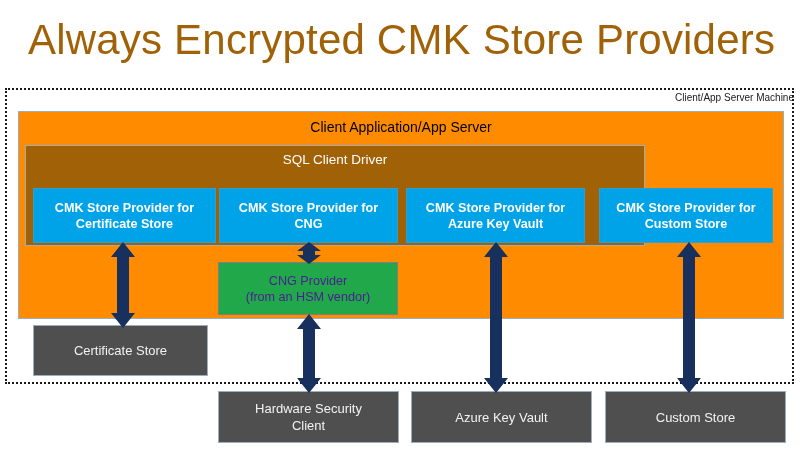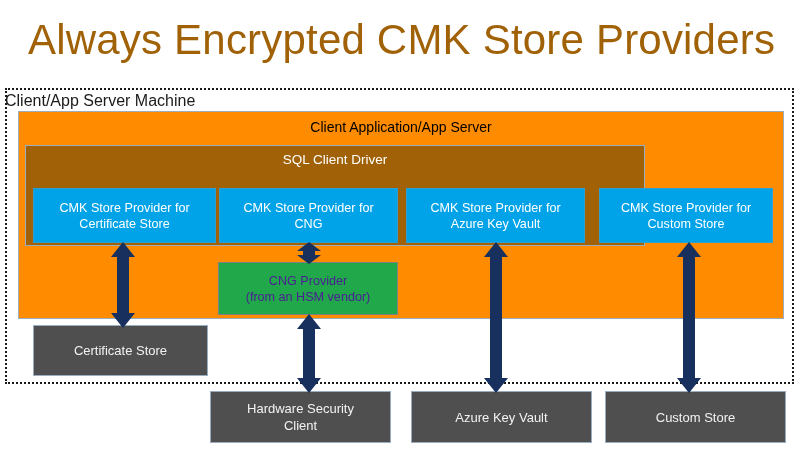--- a/index.html
+++ b/index.html
@@ -46,22 +46,22 @@
     height: 296px;
     border: 2px dotted #1a1a1a;
     background: transparent;
   }
 
   .machine-label {
     position: absolute;
     left: 5px;
     top: 92px;
     width: 789px;
-    text-align: left;
-    font-size: 16px;
+    text-align: right;
+    font-size: 10px;
     color: #1a1a1a;
     white-space: nowrap;
   }
 
   
   .app-server-box {
     position: absolute;
     left: 18px;
     top: 111px;
     width: 766px;
@@ -108,20 +108,21 @@
     position: absolute;
     top: 188px;
     height: 55px;
     background: #00A2E8;
     border: 1px solid #2f9fd0;
     display: flex;
     align-items: center;
     justify-content: center;
     text-align: center;
     padding: 0 4px;
+    font-weight: bold;
   }
   .provider-box .provider-label {
     font-size: 12.6px;
     line-height: 16px;
     color: #ffffff;
   }
   .provider-1 { left: 33px;  width: 183px; }
   .provider-2 { left: 219px; width: 179px; }
   .provider-3 { left: 406px; width: 179px; }
   .provider-4 { left: 599px; width: 174px; }
@@ -155,21 +156,21 @@
     align-items: center;
     justify-content: center;
     text-align: center;
   }
   .store-box .store-label {
     font-size: 13px;
     line-height: 17px;
     color: #f2f2f2;
   }
   .store-cert   { left: 33px;  top: 325px; width: 175px; height: 51px; }
-  .store-hsm    { left: 210px; top: 391px; width: 181px; height: 52px; }
+  .store-hsm    { left: 218px; top: 391px; width: 181px; height: 52px; }
   .store-akv    { left: 411px; top: 391px; width: 181px; height: 52px; }
   .store-custom { left: 605px; top: 391px; width: 181px; height: 52px; }
 
   
   .arrow { position: absolute; }
   .arrow svg { display: block; }
 </style>
 </head>
 <body>
 

